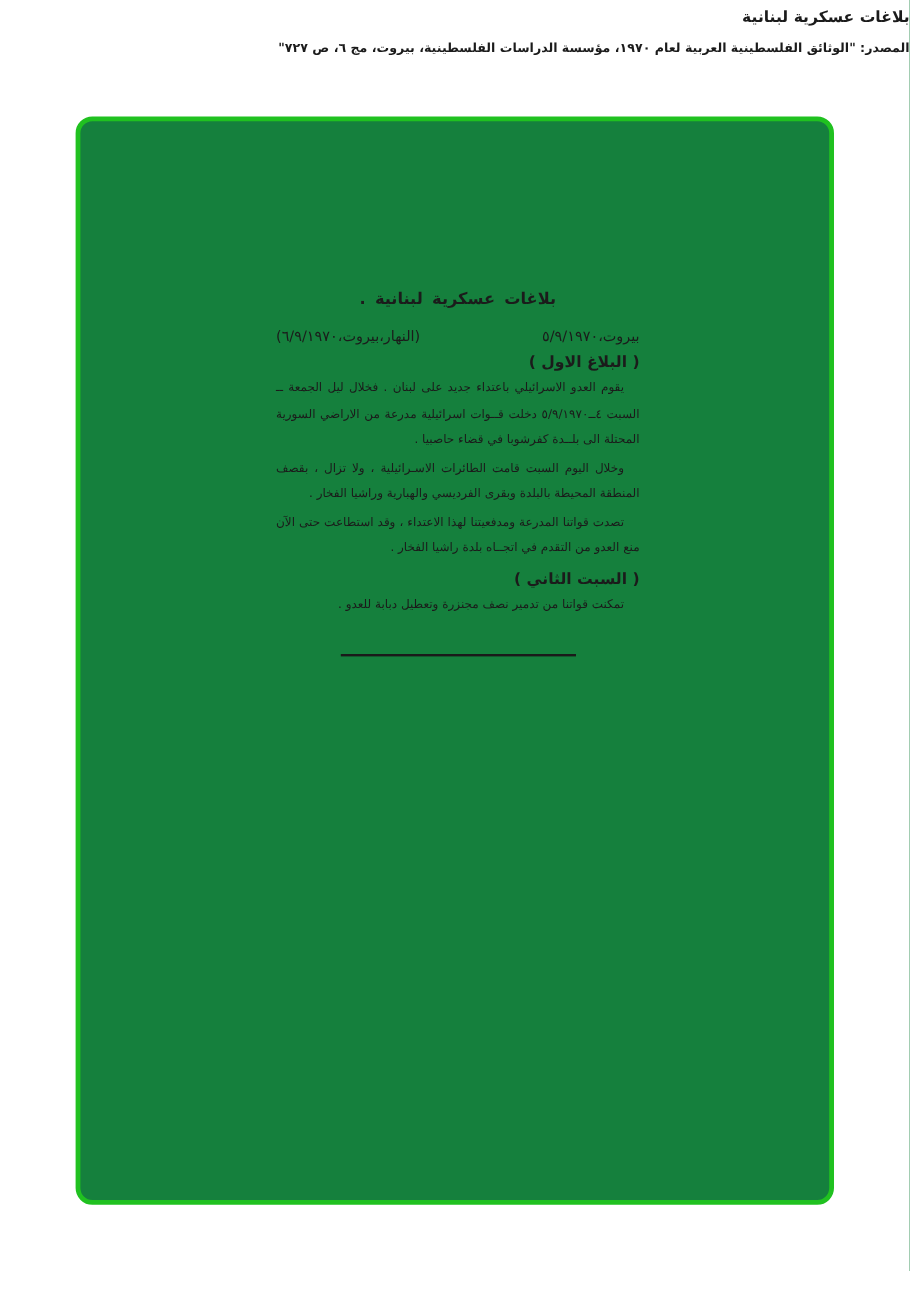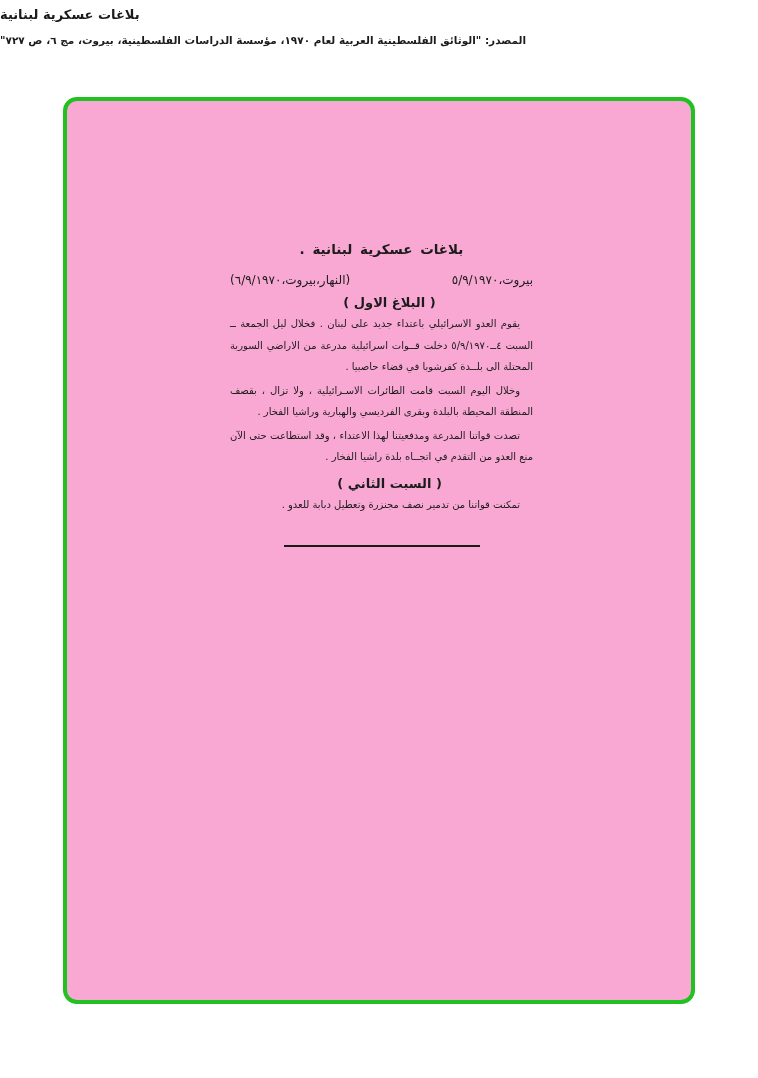--- a/index.html
+++ b/index.html
@@ -9,34 +9,34 @@
     background: #ffffff;
     color: #1b1b1b;
     font-family: "DejaVu Sans", sans-serif;
   }
 
   
   .top-header {
     position: absolute;
     top: 7px; left: 0;
     width: 100%;
-    text-align: left;
+    text-align: right;
     direction: rtl;
   }
   .hdr-title  { font-size: 13px; font-weight: 700; }
   .hdr-source { font-size: 10.5px; font-weight: 700; margin-top: 12px; }
 
   
   .frame {
     position: absolute;
     left: 63px; top: 97px;
     width: 632px; height: 907px;
     border: 4px solid #20c120;
     border-radius: 14px;
-    background: #f9a8d4;
+    background: #15803d;
   }
 
   
   .doc {
     position: absolute;
     left: 163px; top: 140px;
     width: 303px;
     direction: rtl;
   }
   .doc-title {
@@ -49,21 +49,21 @@
     display: flex;
     justify-content: space-between;
     margin-top: 16px;
     font-size: 12px;
     white-space: nowrap;
   }
   .communique { margin-top: 4px; }
   .comm-heading {
     font-size: 13px;
     font-weight: 700;
-    text-align: center;
+    text-align: right;
     padding-left: 16px;
     margin-top: 8px;
     margin-bottom: 3px;
   }
   .para {
     font-size: 10px;
     line-height: 21.5px;
     text-align: justify;
     text-indent: 13px;
     margin-bottom: 2px;

